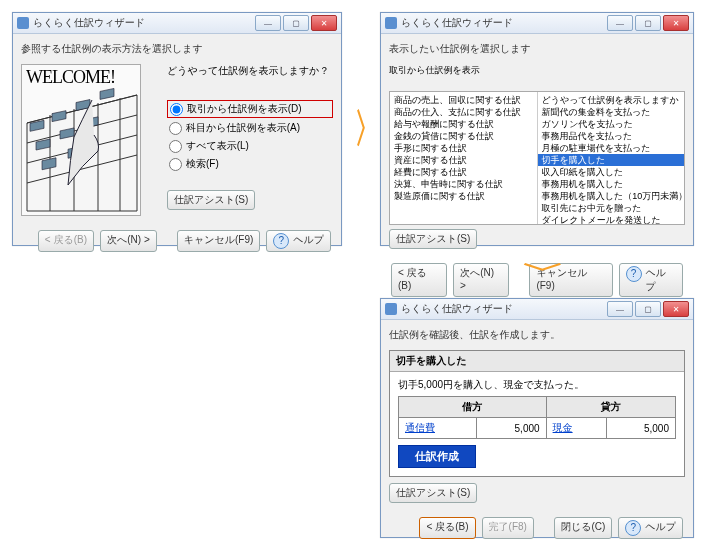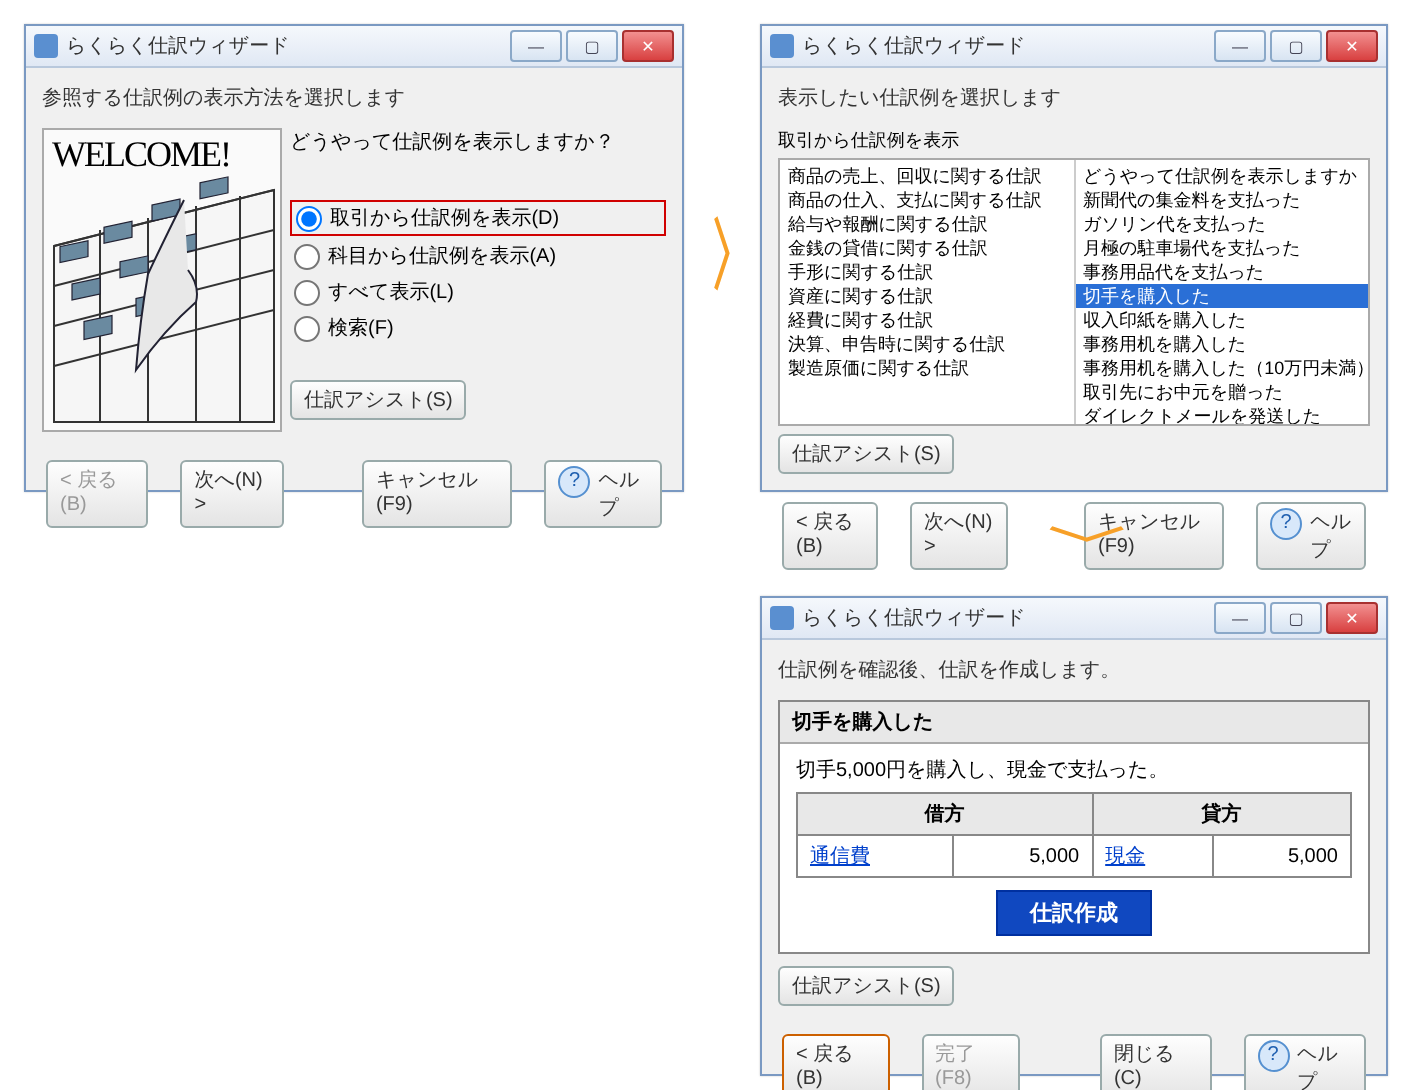--- a/index.html
+++ b/index.html
@@ -9,22 +9,22 @@
 .tb-icon{width:12px;height:12px;background:#5a8fd0;border-radius:2px;margin-right:4px}
 .tb-title{font-size:10px;color:#333}
 .tb-btns{position:absolute;right:4px;top:2px;display:flex;gap:2px}
 .tb-btn{width:24px;height:14px;border:1px solid #8aa8c8;border-radius:2px;background:linear-gradient(#f8fbfe,#d8e4f2);font-size:8px;display:flex;align-items:center;justify-content:center;color:#445}
 .tb-btn.close{background:linear-gradient(#f29090,#d84040);border-color:#a83030;color:#fff}
 .content{padding:8px}
 .subtitle{font-size:10px;color:#333;margin-bottom:8px}
 .btn{display:inline-block;border:1px solid #9aa;border-radius:3px;background:linear-gradient(#fefefe,#e4e4e4);padding:2px 6px;font-size:10px;color:#333;cursor:pointer}
 .btn.hl{border:1px solid #cc6000}
 .btn.disabled{color:#999}
-.btn-row{display:flex;justify-content:flex-end;gap:16px;padding:6px 10px 8px}
-.win1 .body{display:flex;gap:4px}
+.btn-row{display:flex;justify-content:flex-end;gap:6px;padding:6px 10px 8px}
+.win1 .body{display:flex;gap:26px}
 .illus{width:118px;height:150px;border:1px solid #aaa;background:#fafafa;position:relative;overflow:hidden}
 .illus .welcome{position:absolute;left:4px;top:2px;font-family:"Comic Sans MS",cursive;font-size:18px;letter-spacing:-1px}
 .illus svg{position:absolute;left:0;top:0}
 .opts{flex:1}
 .opts-title{font-size:10px;margin-bottom:22px}
 .opt{display:flex;align-items:center;gap:4px;font-size:10px;margin:2px 0;padding:1px 2px}
 .opt input{margin:0}
 .opt.sel{border:1px solid #d00000}
 .small-btn-row{display:flex;justify-content:flex-start;margin-top:18px;padding-right:6px}
 .win2 .panel{height:132px;border:1px solid #aaa;background:#fff;display:flex;font-size:9px}
@@ -34,21 +34,21 @@
 .li.sel{background:#2a6fd6;color:#fff}
 .win3 .box{border:1px solid #888;background:#fff;padding:0}
 .box-h{background:#e8e8e8;border-bottom:1px solid #aaa;padding:3px 6px;font-size:10px;font-weight:bold}
 .box-b{padding:6px 8px;font-size:10px}
 .tbl{width:100%;border-collapse:collapse;margin-top:4px}
 .tbl th,.tbl td{border:1px solid #888;padding:3px 6px;font-size:10px}
 .tbl th{background:#e8e8e8;text-align:center}
 .tbl td.r{text-align:right}
 .tbl a{color:#0040cc;text-decoration:underline}
 .mkbtn{display:inline-block;background:#1048c0;color:#fff;padding:3px 16px;font-size:11px;font-weight:bold;border:1px solid #0030a0}
-.mkbtn-row{text-align:center;padding:6px 0 2px}
+.mkbtn-row{text-align:left;padding:6px 0 2px}
 .arrow{position:absolute;color:#f7a028;font-size:40px;font-weight:bold;line-height:1}
 .arrow.right{transform:scaleX(.7)}
 .arrow.down{transform:rotate(90deg) scaleX(.7)}
 .q{float:left;width:14px;height:14px;border:1px solid #5590d0;border-radius:8px;background:#d8e8fa;color:#2060b0;font-size:10px;text-align:center;line-height:14px;margin-right:4px}
 </style>
 </head>
 <body>
 
 <div class="canvas">
 
@@ -133,39 +133,39 @@
     <div class="tb-icon"></div>
     <div class="tb-title">らくらく仕訳ウィザード</div>
     <div class="tb-btns">
       <div class="tb-btn">—</div>
       <div class="tb-btn">▢</div>
       <div class="tb-btn close">✕</div>
     </div>
   </div>
   <div class="content">
     <div class="subtitle">表示したい仕訳例を選択します</div>
-    <div style="font-size:9px;margin-bottom:2px">取引から仕訳例を表示</div>
+    <div style="font-size:9px;margin-bottom:14px">取引から仕訳例を表示</div>
     <div class="panel">
       <div class="col" id="leftcol">
             <div class="li">商品の売上、回収に関する仕訳</div>
             <div class="li">商品の仕入、支払に関する仕訳</div>
             <div class="li">給与や報酬に関する仕訳</div>
             <div class="li">金銭の貸借に関する仕訳</div>
             <div class="li">手形に関する仕訳</div>
             <div class="li">資産に関する仕訳</div>
             <div class="li">経費に関する仕訳</div>
             <div class="li">決算、申告時に関する仕訳</div>
             <div class="li">製造原価に関する仕訳</div>
           </div>
       <div class="col" id="rightcol">
             <div class="li">どうやって仕訳例を表示しますか</div>
             <div class="li">新聞代の集金料を支払った</div>
             <div class="li">ガソリン代を支払った</div>
+            <div class="li">事務用品代を支払った</div>
             <div class="li">月極の駐車場代を支払った</div>
-            <div class="li">事務用品代を支払った</div>
             <div class="li sel">切手を購入した</div>
             <div class="li">収入印紙を購入した</div>
             <div class="li">事務用机を購入した</div>
             <div class="li">事務用机を購入した（10万円未満）</div>
             <div class="li">取引先にお中元を贈った</div>
             <div class="li">ダイレクトメールを発送した</div>
           </div>
     </div>
     <div class="small-btn-row" style="margin-top:4px">
           <span class="btn">仕訳アシスト(S)</span>

